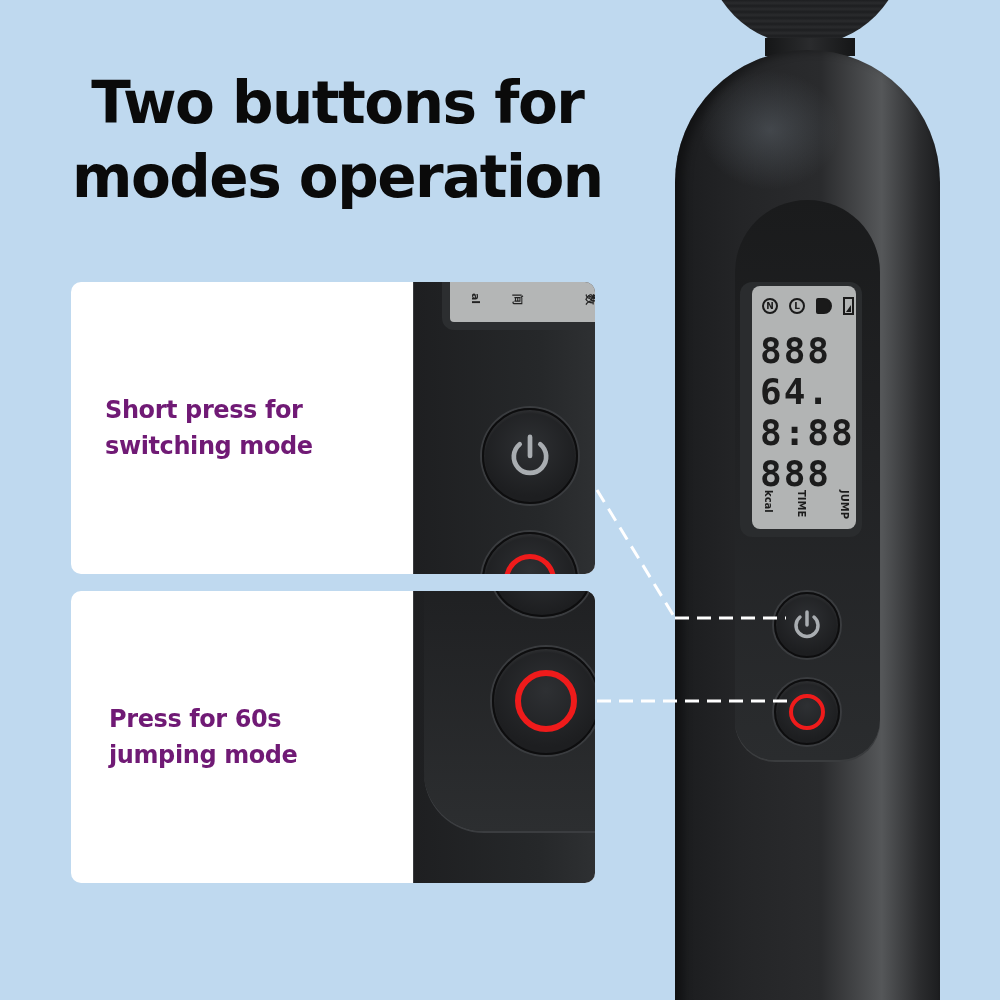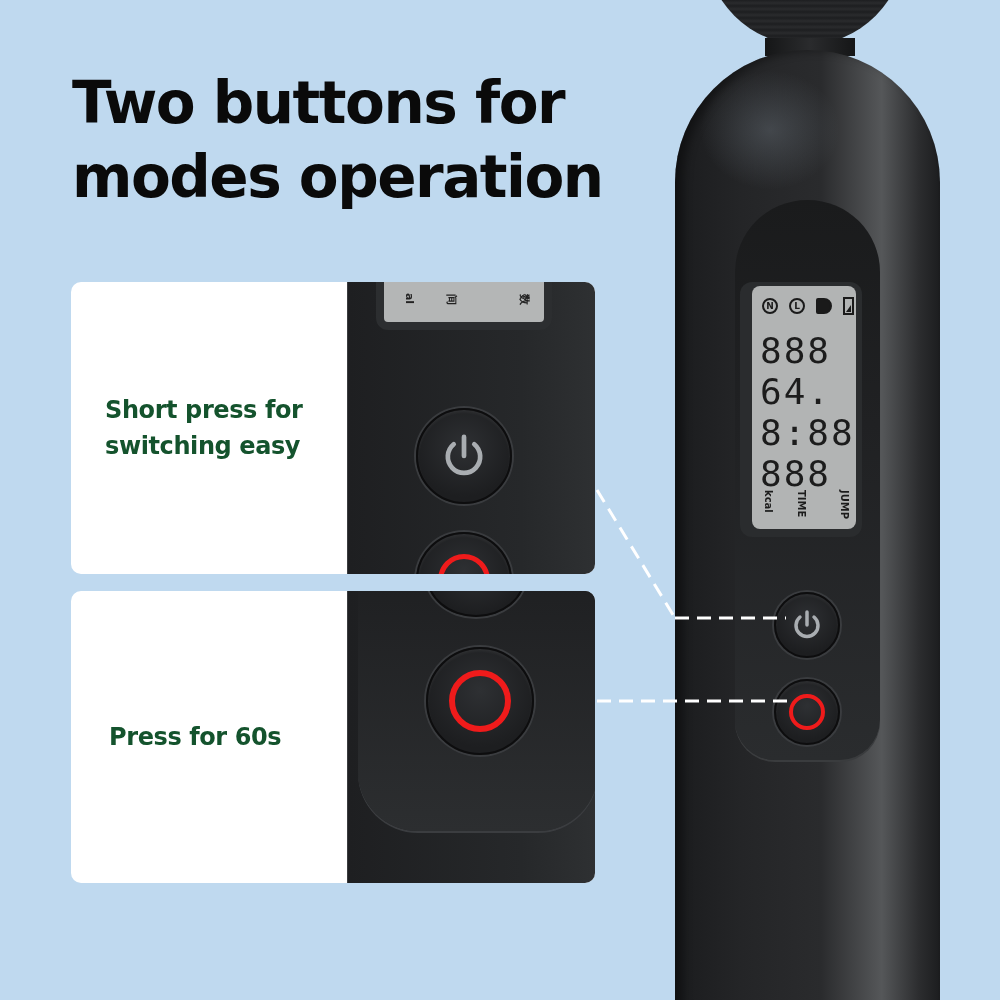--- a/index.html
+++ b/index.html
@@ -5,37 +5,37 @@
   html, body { margin: 0; padding: 0; }
   body {
     width: 1000px; height: 1000px; overflow: hidden;
     background: #bfd9ef;
     position: relative;
     font-family: "DejaVu Sans", "Liberation Sans", sans-serif;
   }
   .headline {
     position: absolute; left: 72px; top: 66px;
     font-size: 58px; font-weight: bold; line-height: 74px;
-    color: #0a0a0a; letter-spacing: -1.5px;
+    color: #0a0a0a; letter-spacing: -1.5px; text-align: center;
   }
   .headline span { display: block; }
 
   
   .card {
     position: absolute; left: 71px; width: 524px;
     border-radius: 10px; overflow: hidden;
     background: #ffffff;
     display: flex;
   }
   .card-1 { top: 282px; height: 292px; }
   .card-2 { top: 591px; height: 292px; }
   .card-text {
-    width: 276px; display: flex; align-items: center;
+    width: 342px; display: flex; align-items: center;
     padding-left: 34px; box-sizing: border-box;
-    font-size: 24px; font-weight: bold; line-height: 36px; color: #14532d;
+    font-size: 24px; font-weight: bold; line-height: 36px; color: #701a75;
     letter-spacing: -0.4px;
   }
   .card-2 .card-text { padding-left: 38px; }
   .card-text span { display: block; }
   .card-photo {
     flex: 1; position: relative;
     background: linear-gradient(90deg, #1e1f21 0%, #26282a 70%, #2e3032 100%);
     border-left: 1px solid #3a3c3f;
   }
   
@@ -107,21 +107,21 @@
   }
   .lcd-battery {
     width: 11px; height: 18px; border: 2px solid #1a1a1a; box-sizing: border-box; position: relative;
   }
   .lcd-battery::after {
     content: ""; position: absolute; left: 1px; bottom: 1px; width: 0; height: 0;
     border-left: 5px solid transparent; border-bottom: 7px solid #1a1a1a;
   }
   .lcd-digits {
     position: absolute; left: 760px; top: 330px; width: 96px;
-    font-family: "DejaVu Sans Mono", monospace; font-size: 36px; font-weight: normal;
+    font-family: "DejaVu Sans Mono", monospace; font-size: 36px; font-weight: bold;
     line-height: 41px; color: #1c1c1c; letter-spacing: 2px;
   }
   .lcd-digits span { display: block; }
   .lcd-labels {
     position: absolute; left: 760px; top: 490px; width: 92px; height: 30px;
   }
   .lcd-label {
     position: absolute; font-size: 10px; font-weight: bold; color: #1c1c1c;
     transform: rotate(90deg); transform-origin: left top;
   }
@@ -182,21 +182,21 @@
 <svg class="lines" width="1000" height="1000">
   <line x1="597" y1="490" x2="675" y2="618" stroke="#ffffff" stroke-width="3" stroke-dasharray="14 8"></line>
   <line x1="675" y1="618" x2="786" y2="618" stroke="#ffffff" stroke-width="3" stroke-dasharray="14 8"></line>
   <line x1="597" y1="701" x2="788" y2="701" stroke="#ffffff" stroke-width="3" stroke-dasharray="14 8"></line>
 </svg>
 
 <div class="card card-1">
   <div class="card-text">
     <div>
       <span>Short press for</span>
-      <span>switching easy</span>
+      <span>switching mode</span>
     </div>
   </div>
   <div class="card-photo">
     <div class="mini-lcd">
       <span class="l1">al</span>
       <span class="l2">间</span>
       <span class="l3">数</span>
     </div>
     <div class="btn" style="left:68px;top:126px;width:92px;height:92px;">
       <svg class="power-glyph" width="50" height="50" viewBox="0 0 34 34">
@@ -207,20 +207,21 @@
     <div class="btn" style="left:68px;top:250px;width:92px;height:92px;align-items:flex-start;">
       <div class="ring-red" style="width:52px;height:52px;border-width:5px;margin-top:20px;"></div>
     </div>
   </div>
 </div>
 
 <div class="card card-2">
   <div class="card-text">
     <div>
       <span>Press for 60s</span>
+      <span>jumping mode</span>
     </div>
   </div>
   <div class="card-photo">
     <div style="position:absolute;left:10px;top:-10px;width:240px;height:250px;border-radius:0 0 60px 60px;background:linear-gradient(180deg,#1f2022,#2c2e30);box-shadow:0 2px 0 #3b3d40;"></div>
     <div class="btn" style="left:78px;top:-58px;width:96px;height:80px;border-radius:50%;"></div>
     <div class="btn" style="left:78px;top:56px;width:104px;height:104px;">
       <div class="ring-red" style="width:62px;height:62px;border-width:6px;"></div>
     </div>
   </div>
 </div>

